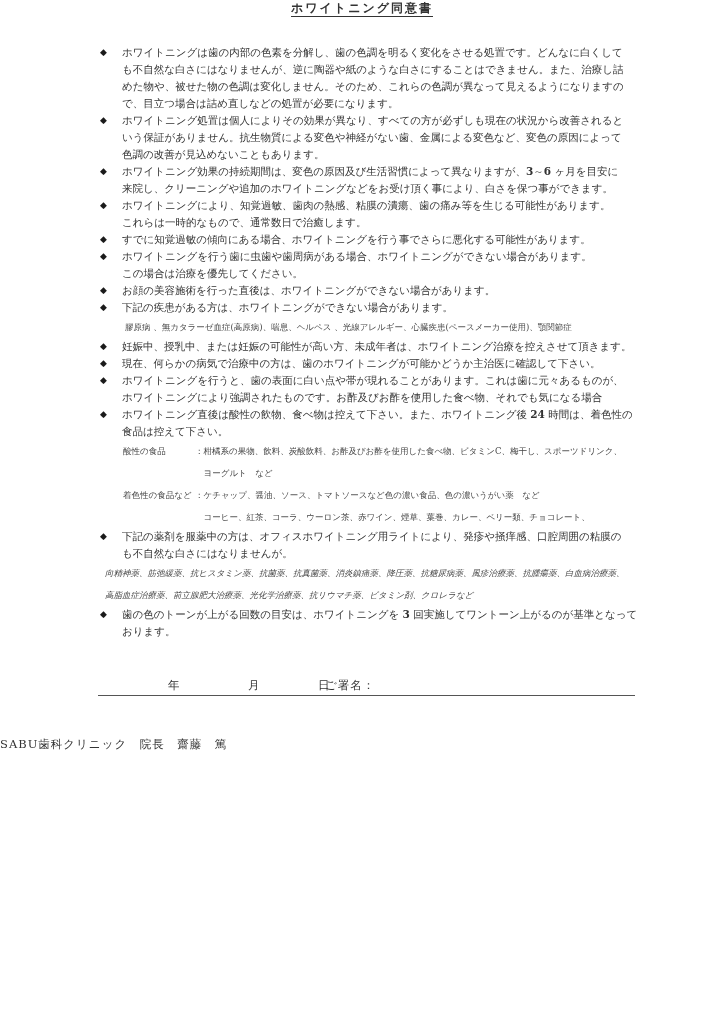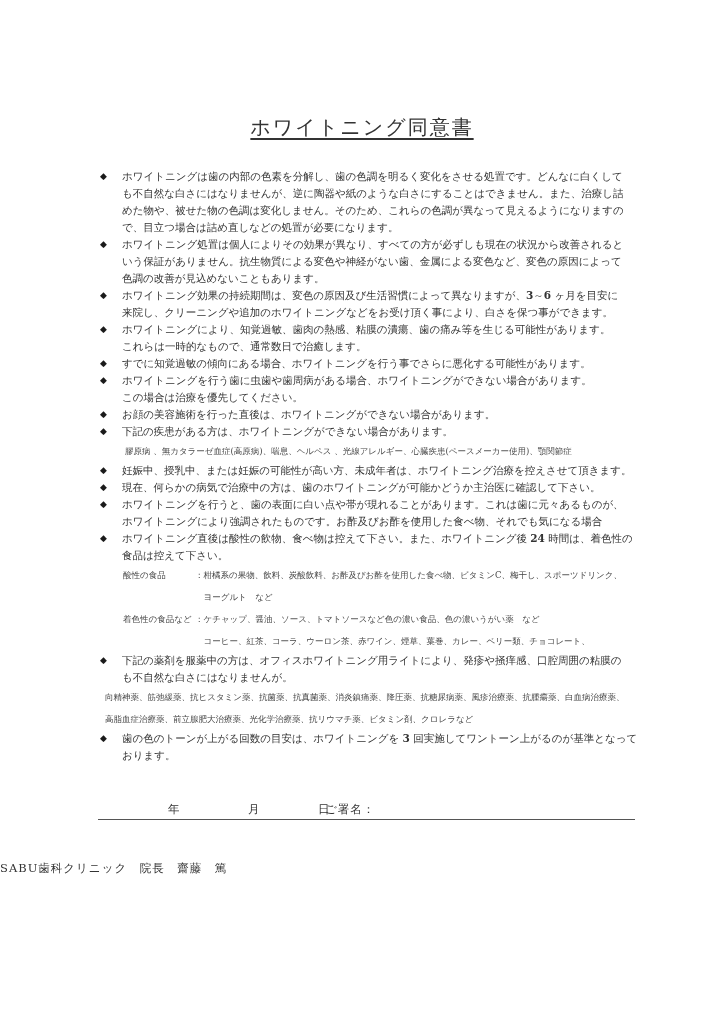--- a/index.html
+++ b/index.html
@@ -8,43 +8,42 @@
     width:724px;height:1024px;
     margin:0 auto;
     background:#ffffff;
     font-family:"DejaVu Serif","Liberation Serif",serif;
     color:#333333;
     overflow:hidden;
     box-sizing:border-box;
   }
   .title{
     margin:0;
-    padding-top:114px;
     text-align:center;
-    font-size:20px;
-    font-weight:normal;
+    font-size:12px;
+    font-weight:bold;
     letter-spacing:2px;
     text-decoration:underline;
     text-underline-offset:4px;
   }
   .content{
     margin:27px 70px 0 100px;
     font-size:10.5px;
     line-height:17px;
   }
   .bullet-item{display:flex;}
   .diamond{
     flex:none;width:22px;
     font-size:9px;line-height:17px;color:#1a1a1a;
     font-family:"DejaVu Sans","Liberation Sans",sans-serif;
   }
   .bullet-text{flex:1;}
   .note-line{font-size:8.5px;line-height:22px;color:#454545;}
   .note-indented .note-line{padding-left:25px;}
-  .note-flush .note-line{padding-left:5px;}
+  .note-flush .note-line{padding-left:5px;font-style:italic;}
   .food-row{display:flex;font-size:8.5px;line-height:22px;color:#454545;}
   .food-label{flex:none;width:95px;padding-left:23px;box-sizing:border-box;}
   .food-sep{flex:none;}
   .food-lines{flex:1;}
   b{font-weight:bold;}
   .sig-row{
     position:relative;
     margin:34px 0 0 98px;
     width:537px;height:21px;
     border-bottom:1px solid #555555;

